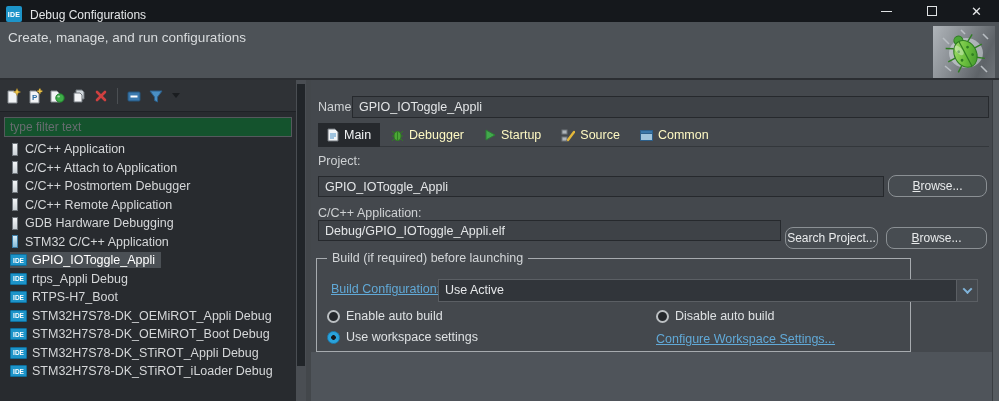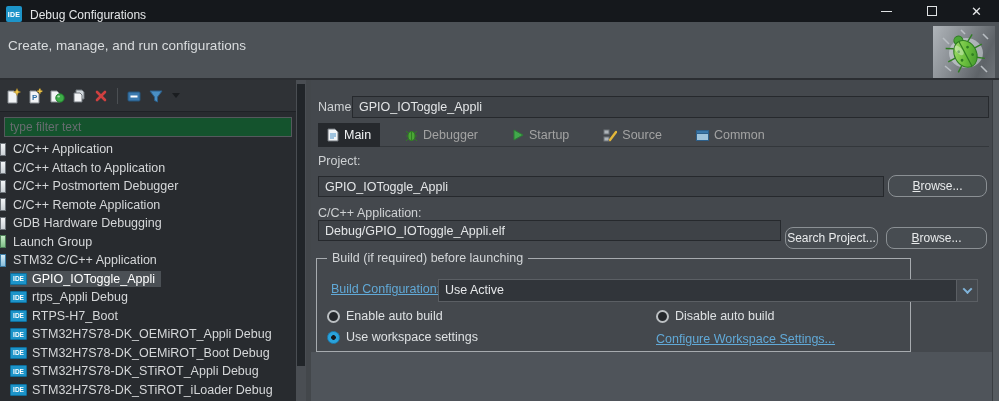--- a/index.html
+++ b/index.html
@@ -12,55 +12,55 @@
   .app-badge { width:16px; height:16px; margin-left:6px; background:#1d94c9; border-radius:2px; color:#fff; font-size:7px; font-weight:700; display:flex; align-items:center; justify-content:center; letter-spacing:.2px; }
   .win-title { margin-left:8px; font-size:12px; color:#e4e6e8; }
   .win-controls { margin-left:auto; display:flex; height:100%; }
   .win-btn { width:45px; height:100%; display:flex; align-items:center; justify-content:center; cursor:default; }
   .glyph-min { width:11px; height:1px; background:#dfe2e4; }
   .glyph-max { width:10px; height:10px; border:1px solid #dfe2e4; }
   .glyph-close { font-size:13px; color:#e7e9eb; line-height:1; }
 
   
   .header { position:absolute; left:0; top:22px; right:0; height:58px; background:#4d5257; border-bottom:2px solid #2b2e32; }
-  .subtitle { position:absolute; left:8px; top:8px; font-size:13.5px; color:#d9dcde;margin-top:8px; }
+  .subtitle { position:absolute; left:8px; top:8px; font-size:13.5px; color:#d9dcde; }
   .bug-art { position:absolute; right:4px; top:4px; width:62px; height:52px; background:linear-gradient(115deg,#b0b5ba 0%,#8b9095 38%,#5e6368 78%,#6e7378 100%); overflow:hidden; }
 
   
   .left-panel { position:absolute; left:0; top:80px; width:306px; bottom:0; background:#282b2f; }
   .lp-toolbar { position:absolute; left:0; top:0; right:0; height:32px; background:#2f3236; border-bottom:1px solid #1f2226; display:flex; align-items:center; padding-left:5px; gap:6px; }
   .tb-icon { width:16px; height:16px; display:flex; align-items:center; justify-content:center; }
   .tb-sep { width:1px; height:16px; background:#4b4f53; margin:0 2px; }
   .tb-arrow { width:0; height:0; border-left:4px solid transparent; border-right:4px solid transparent; border-top:5px solid #1a1d20; margin-left:2px; }
   .filter-input { position:absolute; left:4px; top:37px; width:288px; height:20px; background:#14532d; border:1px solid #55595d; color:#c6c9cc; font-size:12px; padding:0 5px; font-family:"Liberation Sans", sans-serif; outline:none; }
   .filter-input::placeholder { color:#686c70; }
   .tree { position:absolute; left:0; top:60px; right:12px; bottom:0; overflow:hidden; }
-  .tree-row { height:18.5px; display:flex; align-items:center; padding-left:0; font-size:12.5px; color:#d5d7d9; white-space:nowrap; }
+  .tree-row { height:18.5px; display:flex; align-items:center; padding-left:12px; font-size:12.5px; color:#d5d7d9; white-space:nowrap; }
   .tree-row.child { padding-left:10px; }
   .row-inner { display:flex; align-items:center; height:16px; padding-right:6px; }
   .tree-row.sel .row-inner { background:#4b5055; color:#fff; }
   .icon-capp { width:6px; height:13px; background:linear-gradient(#f3f5f7,#ccd2d7); border:1px solid #70767c; margin-right:7px; flex:none; }
   .icon-launch { width:6px; height:13px; background:linear-gradient(#c8ecc9,#7fbf87); border:1px solid #4e7f58; margin-right:7px; flex:none; }
   .icon-stm32 { width:6px; height:13px; background:linear-gradient(#d7ecf7,#86bcd9); border:1px solid #3c7ba3; margin-right:7px; flex:none; }
   .icon-ide { width:17px; height:12px; background:#1d94c9; border:1px solid #0f6e9c; border-radius:1px; color:#fff; font-size:6.5px; font-weight:700; display:flex; align-items:center; justify-content:center; margin-right:5px; flex:none; }
   .lp-scroll { position:absolute; right:0; top:0; bottom:0; width:10px; background:#4a4e53; }
   .lp-thumb { position:absolute; left:1px; right:1px; top:4px; height:282px; background:#212529; }
 
   .splitter { position:absolute; left:306px; width:5px; top:80px; bottom:0; background:#43474b; }
 
   
   .right-panel { position:absolute; left:311px; right:0; top:80px; bottom:0; background:#44484d; }
   .rp-bottom { position:absolute; left:0; right:0; top:272px; bottom:0; background:#4f545a; }
   .rp-scroll { position:absolute; right:0; top:0; bottom:0; width:7px; background:#565b60; border-left:1px solid #393d41; }
 
   .flabel { position:absolute; font-size:12.5px; color:#ced1d3; }
   .tfield { position:absolute; background:#3e4247; border:1px solid #26292d; color:#e3e5e7; font-size:12.5px; padding:0 6px; font-family:"Liberation Sans", sans-serif; outline:none; }
 
-  .tabbar { position:absolute; left:7px; right:10px; top:43px; height:24px; display:flex; gap:16px; border-bottom:1px solid #33373b; }
-  .tab { display:flex; align-items:center; gap:5px; padding:0 9px; height:24px; font-size:12.5px; color:#a3a3a3; cursor:default; }
+  .tabbar { position:absolute; left:7px; right:10px; top:43px; height:24px; display:flex; gap:2px; border-bottom:1px solid #33373b; }
+  .tab { display:flex; align-items:center; gap:5px; padding:0 9px; height:24px; font-size:12.5px; color:#fef9c3; cursor:default; }
   .tab.active { background:#26292d; color:#f3f5f6; }
 
   .btn { position:absolute; background:#474c51; border:1px solid #8b9094; border-radius:8px; color:#e9ebec; font-size:12px; display:flex; align-items:center; justify-content:center; cursor:default; }
   .btn .fl { display:block; }
   .btn.mnemonic .fl::first-letter { text-decoration:underline; }
 
   .groupbox { position:absolute; left:5px; top:178px; width:595px; height:94px; border:1px solid #a7abaf; }
   .group-legend { position:absolute; left:10px; top:-8px; background:#44484d; padding:0 5px; font-size:12.5px; color:#d3d6d8; }
   .link { font-size:12.5px; color:#61a9d7; text-decoration:underline; cursor:default; }
   .combo { position:absolute; left:121px; top:20px; width:540px; height:23px; background:#31353a; border:1px solid #5b5f64; color:#e5e7e9; font-size:12.5px; line-height:21px; padding-left:6px; }
@@ -213,26 +213,20 @@
           </span>
         </div>
       <div class="tree-row">
           <span class="row-inner">
             <span class="icon-capp"></span>
             <span>GDB Hardware Debugging</span>
           </span>
         </div>
       <div class="tree-row">
           <span class="row-inner">
-            <span class="icon-launch"></span>
-            <span>Launch Group</span>
-          </span>
-        </div>
-      <div class="tree-row">
-          <span class="row-inner">
             <span class="icon-stm32"></span>
             <span>STM32 C/C++ Application</span>
           </span>
         </div>
       <div class="tree-row child sel">
           <span class="row-inner">
             <span class="icon-ide">IDE</span>
             <span>GPIO_IOToggle_Appli</span>
           </span>
         </div>

